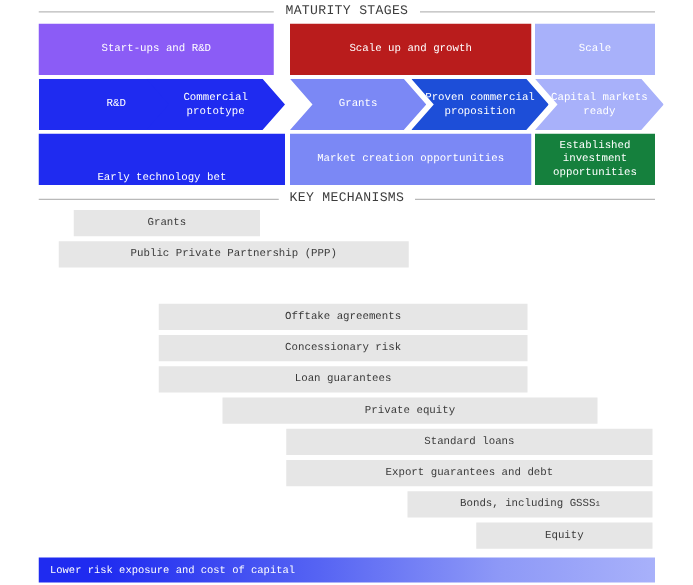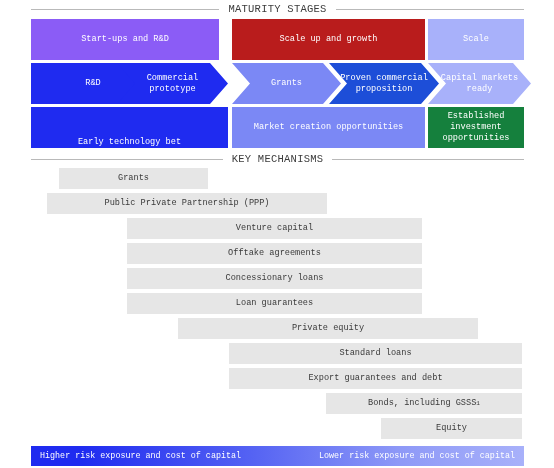--- a/index.html
+++ b/index.html
@@ -116,28 +116,25 @@
     <span class="rule"></span>
   </div>
 
   <div class="mechs">
     <div class="mbar" style="left:31px;top:0px;width:149px;margin-left:28px;">
       <span>Grants</span>
     </div>
     <div class="mbar" style="left:47px;top:25px;width:280px;text-align:center;">
       <span>Public Private Partnership (PPP)</span>
     </div>
-    <div class="mbar" style="left:127px;top:50px;width:295px;">
-      <span>Venture capital</span>
-    </div>
     <div class="mbar" style="left:127px;top:75px;width:295px;">
       <span>Offtake agreements</span>
     </div>
     <div class="mbar" style="left:127px;top:100px;width:295px;">
-      <span>Concessionary loans</span>
+      <span>Concessionary risk</span>
     </div>
     <div class="mbar" style="left:127px;top:125px;width:295px;">
       <span>Loan guarantees</span>
     </div>
     <div class="mbar" style="left:178px;top:150px;width:300px;">
       <span>Private equity</span>
     </div>
     <div class="mbar" style="left:229px;top:175px;width:293px;">
       <span>Standard loans</span>
     </div>
@@ -147,17 +144,16 @@
     <div class="mbar" style="left:326px;top:225px;width:196px;">
       <span>Bonds, including GSSS</span>
         <sup>1</sup>
     </div>
     <div class="mbar" style="left:381px;top:250px;width:141px;">
       <span>Equity</span>
     </div>
   </div>
 
   <div class="riskbar">
-    <span class="risk-label">Higher risk exposure and cost of capital</span>
     <span class="risk-label">Lower risk exposure and cost of capital</span>
   </div>
 
 </div>
 
 </body></html>

